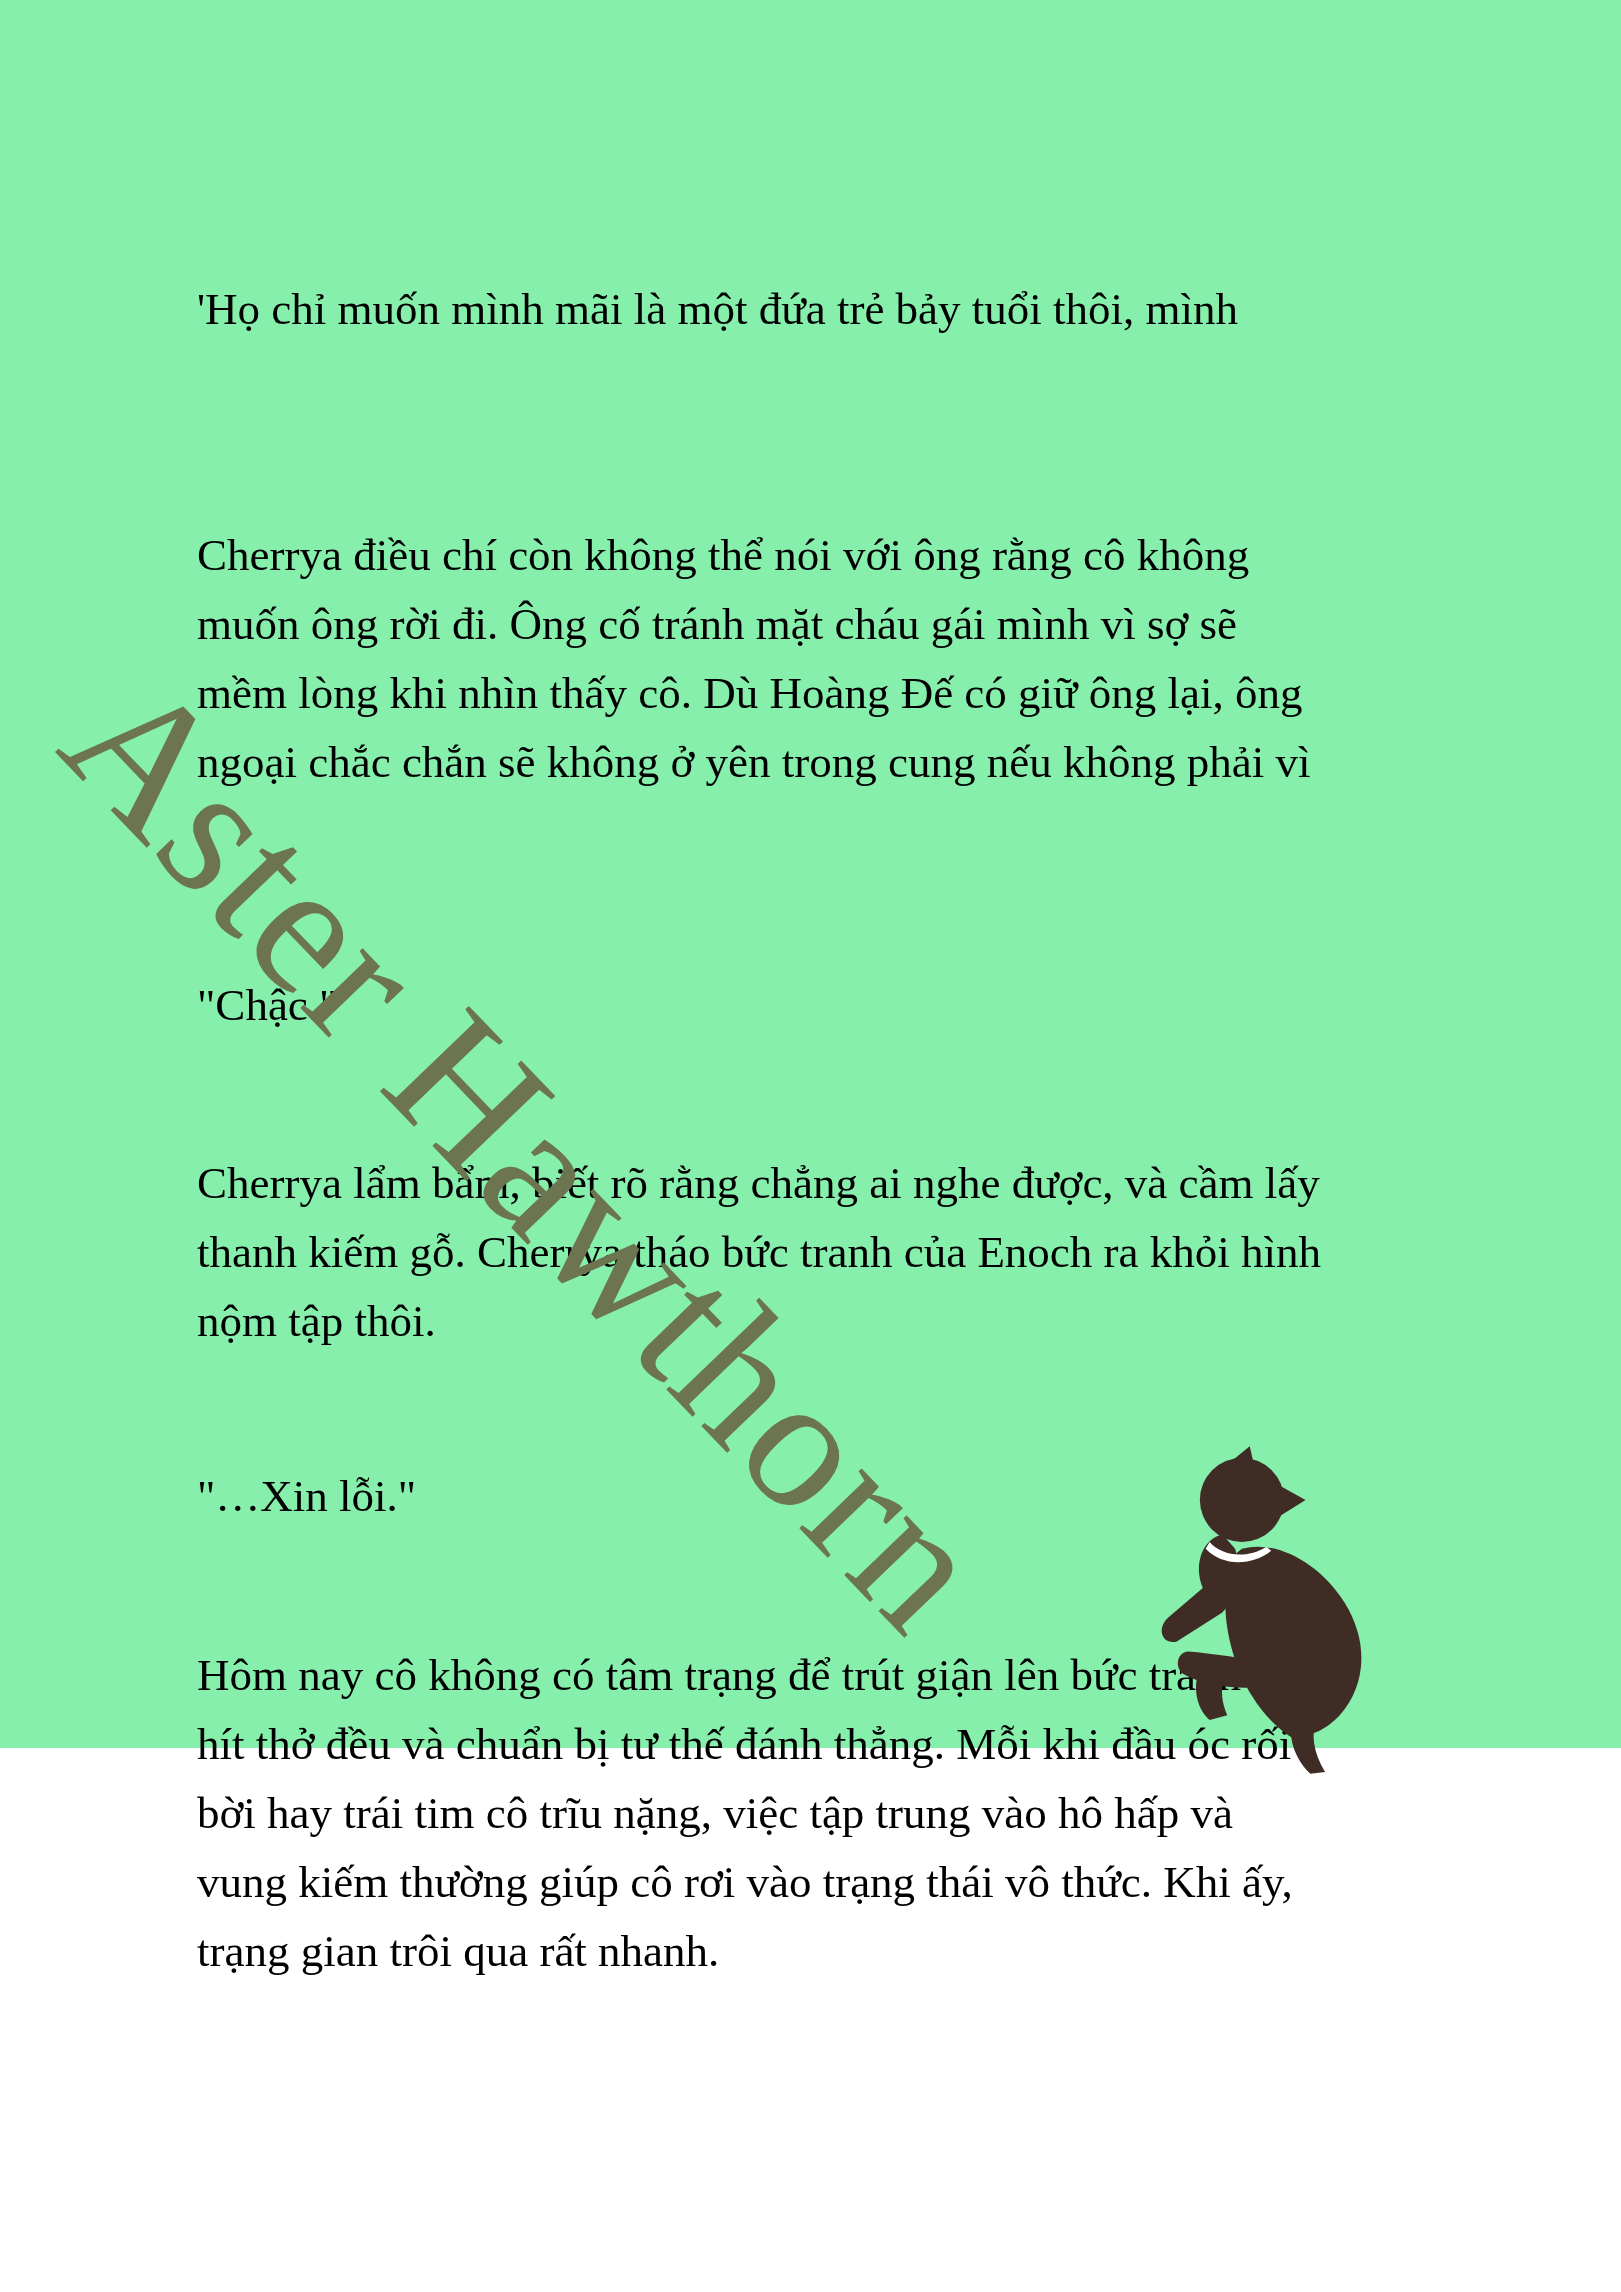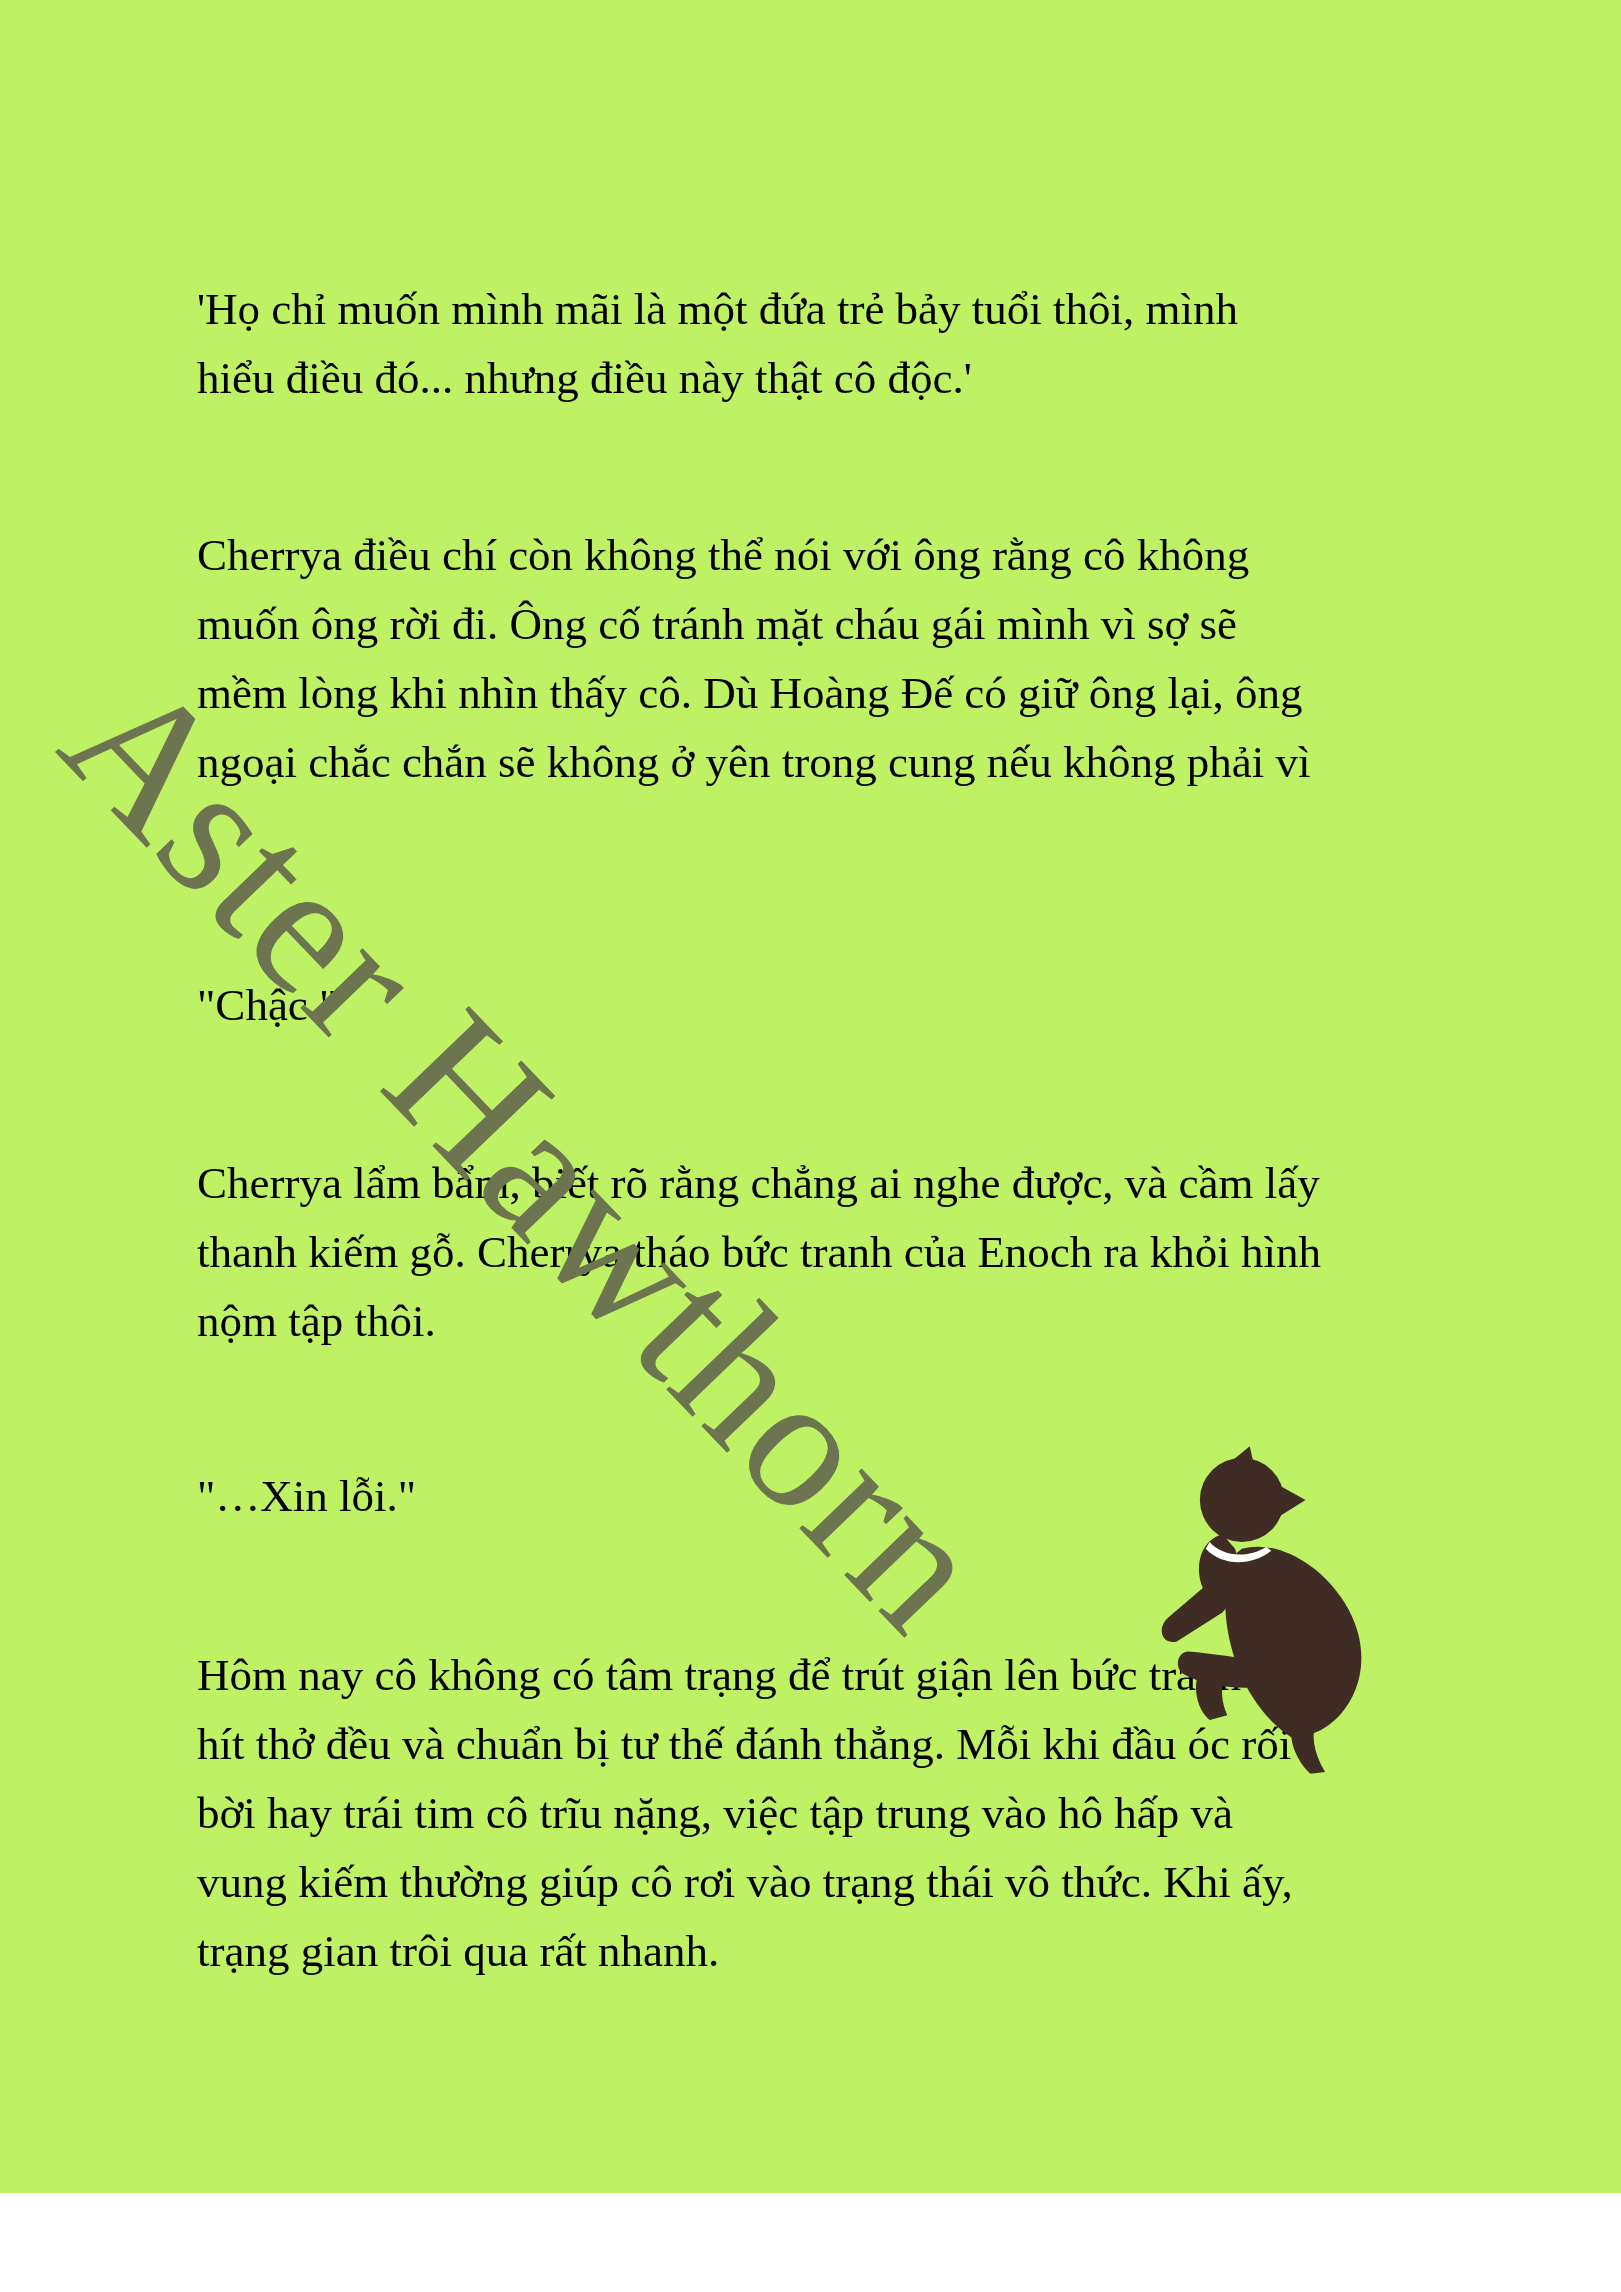--- a/index.html
+++ b/index.html
@@ -1,17 +1,17 @@
 <!DOCTYPE html>
 <html><head>
 <meta charset="utf-8">
 <style>
   html, body { margin: 0; padding: 0; background: #ffffff; }
   body { width: 1621px; height: 2293px; position: relative; overflow: hidden; }
-  .page { position: absolute; left: 0; top: 0; width: 1621px; height: 2193px; background: #bef264; }
+  .page { position: absolute; left: 0; top: 0; width: 1621px; height: 1748px; background: #86efac; }
   .para {
     position: absolute; left: 197px; width: 1274px; margin: 0;
     font-family: "Liberation Serif", "DejaVu Serif", serif;
     font-size: 45px; line-height: 69px; color: #000;
     white-space: nowrap;
   }
   .line { display: block; height: 69px; }
   .watermark {
     position: absolute; left: 167px; top: 642px;
     transform-origin: 0 0; transform: rotate(46.2deg);
@@ -22,21 +22,20 @@
   }
   .cat { position: absolute; left: 1149px; top: 1441px; width: 225px; height: 338px; }
 </style>
 </head>
 <body>
 
 <div class="page">
 
   <p class="para" style="top:275px">
     <span class="line">'Họ chỉ muốn mình mãi là một đứa trẻ bảy tuổi thôi, mình</span>
-    <span class="line">hiểu điều đó... nhưng điều này thật cô độc.'</span>
   </p>
 
   <p class="para" style="top:521px">
     <span class="line">Cherrya điều chí còn không thể nói với ông rằng cô không</span>
     <span class="line">muốn ông rời đi. Ông cố tránh mặt cháu gái mình vì sợ sẽ</span>
     <span class="line">mềm lòng khi nhìn thấy cô. Dù Hoàng Đế có giữ ông lại, ông</span>
     <span class="line">ngoại chắc chắn sẽ không ở yên trong cung nếu không phải vì</span>
   </p>
 
   <p class="para" style="top:971px">

